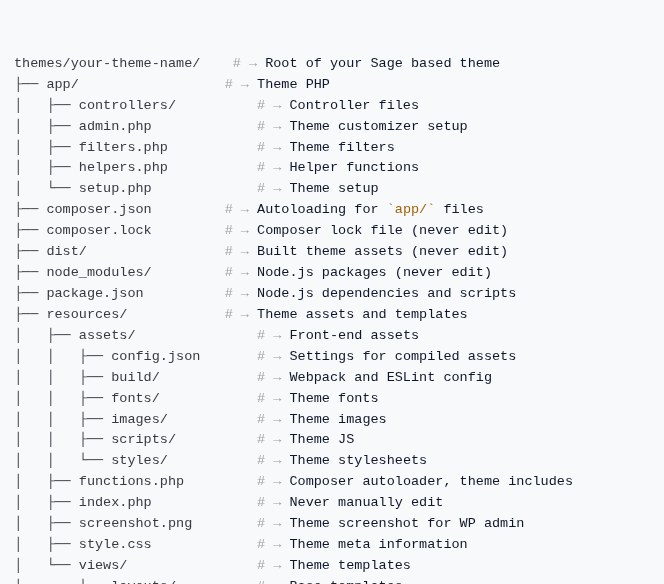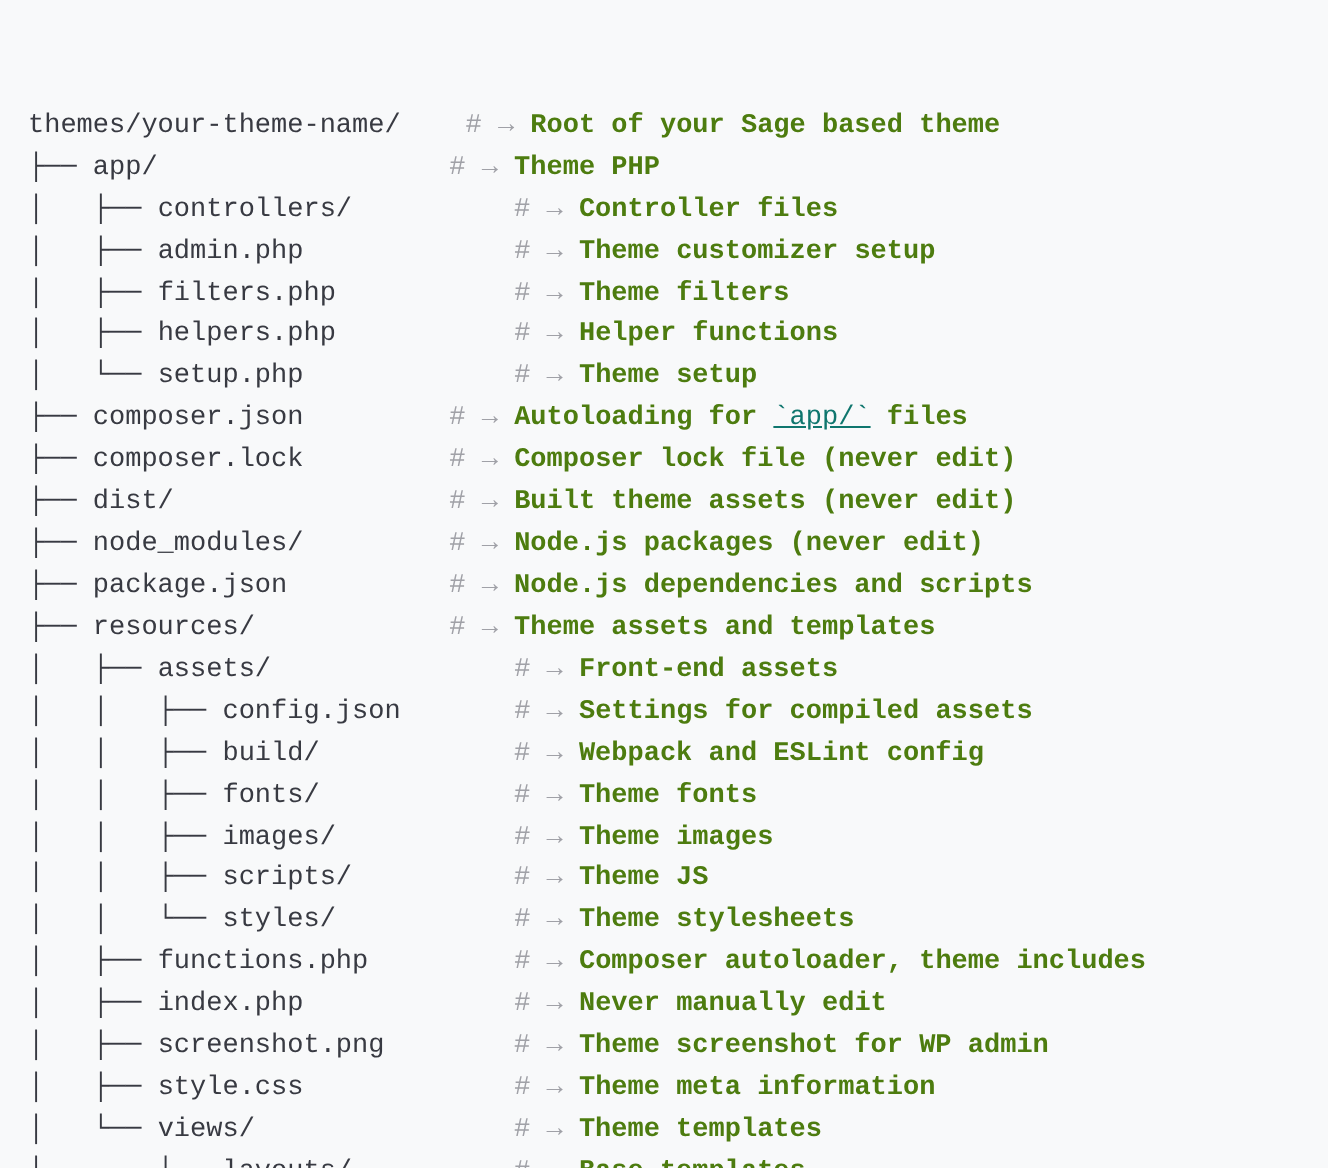--- a/index.html
+++ b/index.html
@@ -12,20 +12,20 @@
     color: #383a42;
     white-space: pre;
     width: 664px;
     box-sizing: border-box;
   }
   .row { display: block; }
   .tree   { color: #383a42; }
   .name   { color: #383a42; margin-top: 41px; }
   .hash   { color: #a0a1a7; }
   .arrow  { color: #a0a1a7; }
-  .desc   { color: #4d7c0f; font-weight: bold; }
-  .code   { color: #0f766e; text-decoration: underline; }
+  .desc   { color: #0f172a; }
+  .code   { color: #a16207; }
 </style>
 </head>
 <body>
 
 <div id="container"><span class="row"><span class="tree"></span><span class="name">themes/your-theme-name/</span><span>    </span><span class="hash"># </span><span class="arrow">→ </span><span class="desc">Root of your Sage based theme</span></span><span class="row"><span class="tree">├── </span><span class="name">app/</span><span>                  </span><span class="hash"># </span><span class="arrow">→ </span><span class="desc">Theme PHP</span></span><span class="row"><span class="tree">│   ├── </span><span class="name">controllers/</span><span>          </span><span class="hash"># </span><span class="arrow">→ </span><span class="desc">Controller files</span></span><span class="row"><span class="tree">│   ├── </span><span class="name">admin.php</span><span>             </span><span class="hash"># </span><span class="arrow">→ </span><span class="desc">Theme customizer setup</span></span><span class="row"><span class="tree">│   ├── </span><span class="name">filters.php</span><span>           </span><span class="hash"># </span><span class="arrow">→ </span><span class="desc">Theme filters</span></span><span class="row"><span class="tree">│   ├── </span><span class="name">helpers.php</span><span>           </span><span class="hash"># </span><span class="arrow">→ </span><span class="desc">Helper functions</span></span><span class="row"><span class="tree">│   └── </span><span class="name">setup.php</span><span>             </span><span class="hash"># </span><span class="arrow">→ </span><span class="desc">Theme setup</span></span><span class="row"><span class="tree">├── </span><span class="name">composer.json</span><span>         </span><span class="hash"># </span><span class="arrow">→ </span><span class="desc">Autoloading for </span><span class="code">`app/`</span><span class="desc"> files</span></span><span class="row"><span class="tree">├── </span><span class="name">composer.lock</span><span>         </span><span class="hash"># </span><span class="arrow">→ </span><span class="desc">Composer lock file (never edit)</span></span><span class="row"><span class="tree">├── </span><span class="name">dist/</span><span>                 </span><span class="hash"># </span><span class="arrow">→ </span><span class="desc">Built theme assets (never edit)</span></span><span class="row"><span class="tree">├── </span><span class="name">node_modules/</span><span>         </span><span class="hash"># </span><span class="arrow">→ </span><span class="desc">Node.js packages (never edit)</span></span><span class="row"><span class="tree">├── </span><span class="name">package.json</span><span>          </span><span class="hash"># </span><span class="arrow">→ </span><span class="desc">Node.js dependencies and scripts</span></span><span class="row"><span class="tree">├── </span><span class="name">resources/</span><span>            </span><span class="hash"># </span><span class="arrow">→ </span><span class="desc">Theme assets and templates</span></span><span class="row"><span class="tree">│   ├── </span><span class="name">assets/</span><span>               </span><span class="hash"># </span><span class="arrow">→ </span><span class="desc">Front-end assets</span></span><span class="row"><span class="tree">│   │   ├── </span><span class="name">config.json</span><span>       </span><span class="hash"># </span><span class="arrow">→ </span><span class="desc">Settings for compiled assets</span></span><span class="row"><span class="tree">│   │   ├── </span><span class="name">build/</span><span>            </span><span class="hash"># </span><span class="arrow">→ </span><span class="desc">Webpack and ESLint config</span></span><span class="row"><span class="tree">│   │   ├── </span><span class="name">fonts/</span><span>            </span><span class="hash"># </span><span class="arrow">→ </span><span class="desc">Theme fonts</span></span><span class="row"><span class="tree">│   │   ├── </span><span class="name">images/</span><span>           </span><span class="hash"># </span><span class="arrow">→ </span><span class="desc">Theme images</span></span><span class="row"><span class="tree">│   │   ├── </span><span class="name">scripts/</span><span>          </span><span class="hash"># </span><span class="arrow">→ </span><span class="desc">Theme JS</span></span><span class="row"><span class="tree">│   │   └── </span><span class="name">styles/</span><span>           </span><span class="hash"># </span><span class="arrow">→ </span><span class="desc">Theme stylesheets</span></span><span class="row"><span class="tree">│   ├── </span><span class="name">functions.php</span><span>         </span><span class="hash"># </span><span class="arrow">→ </span><span class="desc">Composer autoloader, theme includes</span></span><span class="row"><span class="tree">│   ├── </span><span class="name">index.php</span><span>             </span><span class="hash"># </span><span class="arrow">→ </span><span class="desc">Never manually edit</span></span><span class="row"><span class="tree">│   ├── </span><span class="name">screenshot.png</span><span>        </span><span class="hash"># </span><span class="arrow">→ </span><span class="desc">Theme screenshot for WP admin</span></span><span class="row"><span class="tree">│   ├── </span><span class="name">style.css</span><span>             </span><span class="hash"># </span><span class="arrow">→ </span><span class="desc">Theme meta information</span></span><span class="row"><span class="tree">│   └── </span><span class="name">views/</span><span>                </span><span class="hash"># </span><span class="arrow">→ </span><span class="desc">Theme templates</span></span><span class="row"><span class="tree">│       ├── </span><span class="name">layouts/</span><span>          </span><span class="hash"># </span><span class="arrow">→ </span><span class="desc">Base templates</span></span></div>
 
 
 </body></html>

